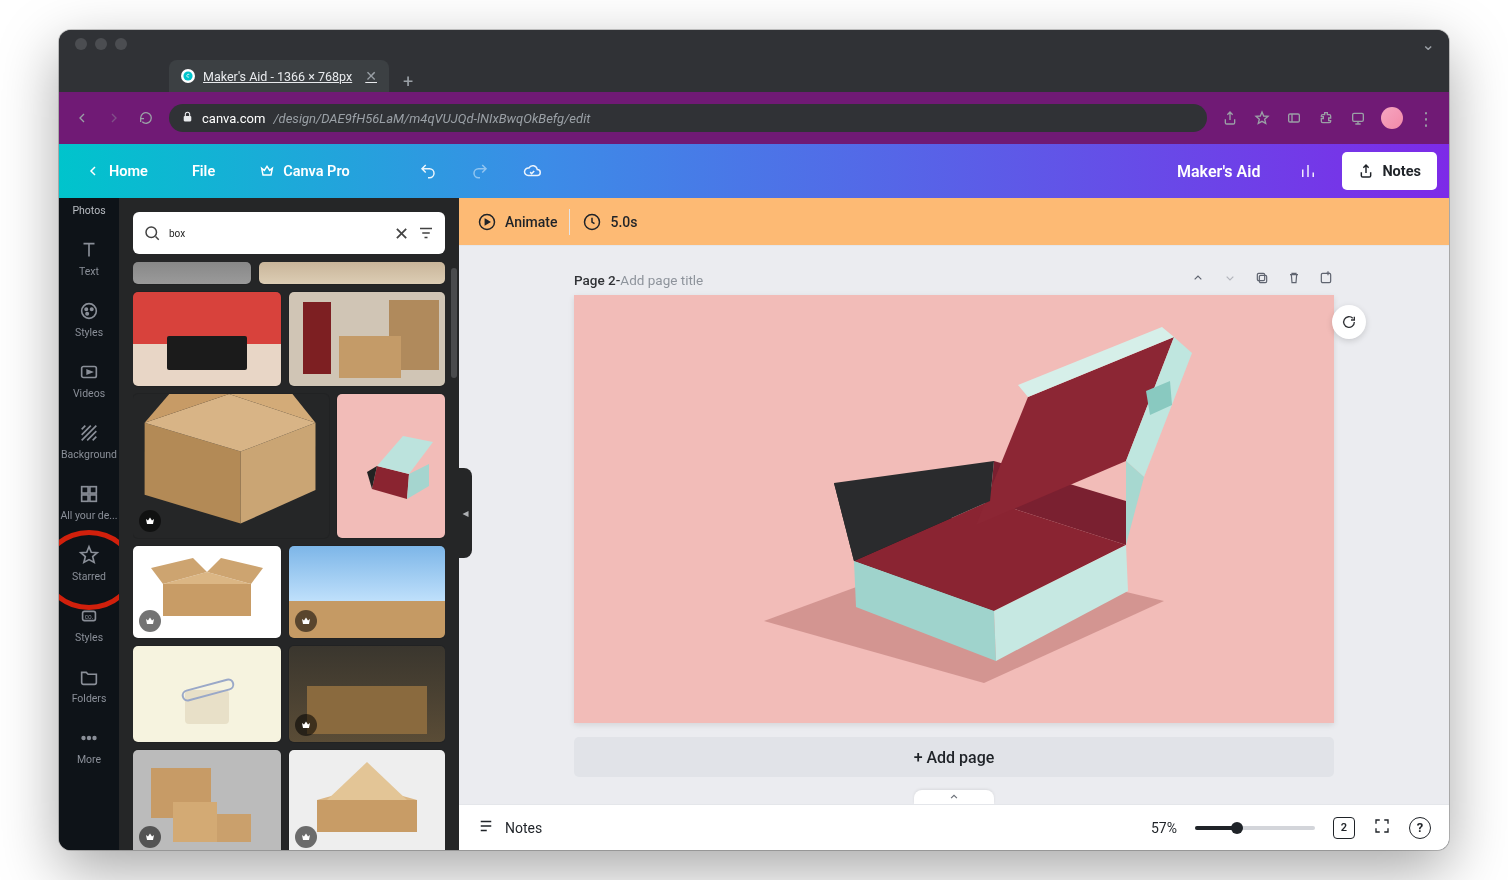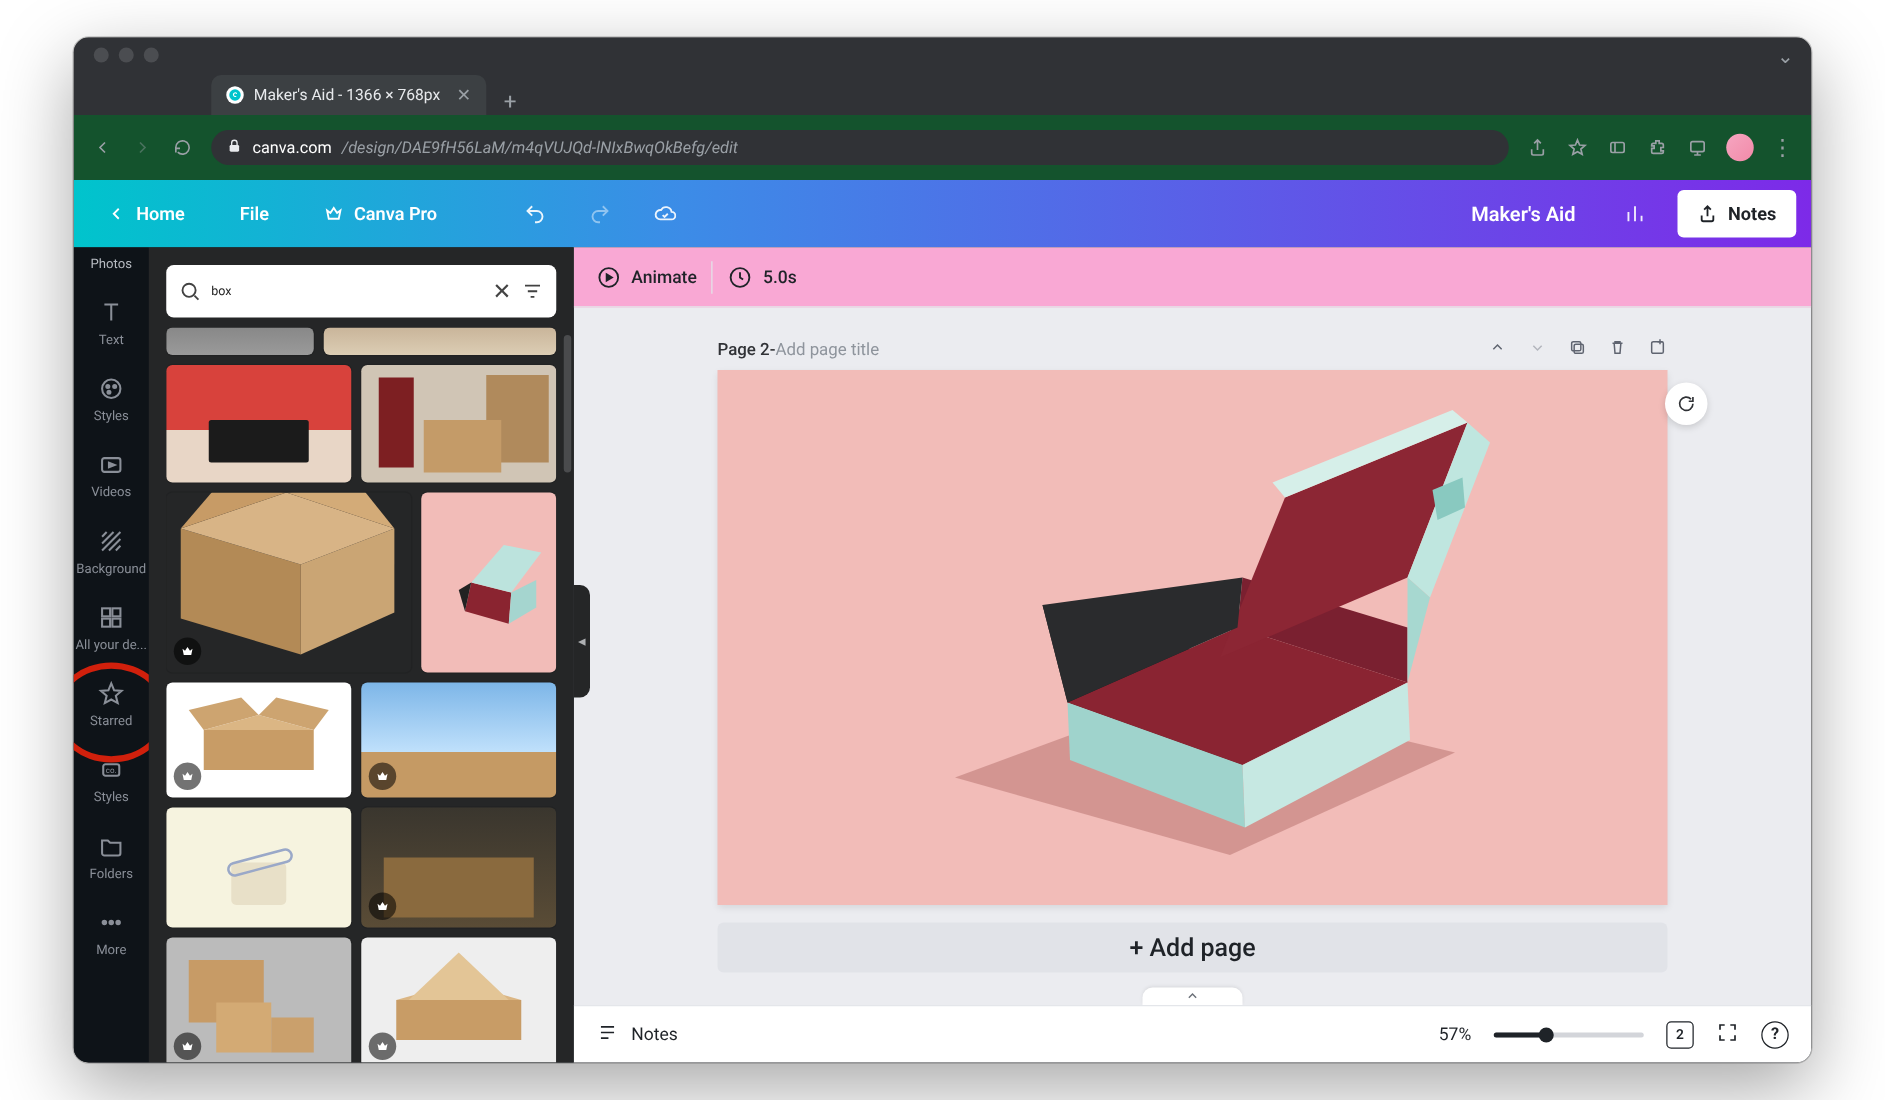--- a/index.html
+++ b/index.html
@@ -6,28 +6,28 @@
   body { background: #fff; }
   .window { width: 1390px; height: 820px; margin: 30px auto; border-radius: 12px; overflow: hidden; box-shadow: 0 0 0 1px rgba(0,0,0,.2), 0 20px 60px rgba(0,0,0,.35); display: flex; flex-direction: column; background: #303236; }
 
   
   .mac-bar { height: 28px; background: #303236; display: flex; align-items: center; padding-left: 16px; }
   .dot { width: 12px; height: 12px; border-radius: 50%; margin-right: 8px; background: #4b4d51; }
   .chevdown { margin-left: auto; margin-right: 14px; color: #9aa0a6; font-size: 16px; }
 
   
   .tab-row { height: 34px; background: #303236; display: flex; align-items: flex-end; padding-left: 110px; }
-  .tab { height: 32px; background: #3c4043; border-radius: 8px 8px 0 0; display: flex; align-items: center; padding: 0 12px; color: #e8eaed; font-size: 12.5px; gap: 8px; min-width: 220px; }
+  .tab { height: 32px; background: #3c4043; border-radius: 8px 8px 0 0; display: flex; align-items: center; padding: 0 12px; color: #e8eaed; font-size: 12.5px; gap: 8px; min-width: 220px; text-decoration: underline; }
   .favicon { width: 14px; height: 14px; border-radius: 50%; background: #fff; display:flex;align-items:center;justify-content:center; }
   .favicon svg { width: 10px; height: 10px; }
   .tab-close { margin-left: auto; color: #9aa0a6; font-size: 14px; }
   .newtab { color:#9aa0a6; padding: 0 14px; font-size:18px; }
 
   
-  .url-bar { height: 52px; background: #14532d; display:flex; align-items:center; padding: 0 14px; gap: 14px; color:#9aa0a6; }
+  .url-bar { height: 52px; background: #701a75; display:flex; align-items:center; padding: 0 14px; gap: 14px; color:#9aa0a6; }
   .url-icon { width:18px; height:18px; display:flex; align-items:center; justify-content:center; }
   .url-icon svg { width:16px; height:16px; stroke:#9aa0a6; fill:none; stroke-width:2; }
   .address { flex:1; background:#303236; border-radius: 18px; height:28px; display:flex; align-items:center; padding:0 12px; font-size:13px; gap:8px; overflow:hidden;}
   .lock { color:#e8eaed; }
   .url-host { color:#fff; }
   .url-rest { color:#9aa0a6;font-style:italic; }
   .toolbar-right { display:flex; gap:14px; align-items:center;}
   .avatar-dot { width:22px; height:22px; border-radius:50%; background: linear-gradient(135deg,#f6a6c1,#f28aa8); }
   .kebab { font-size:18px; }
 
@@ -58,39 +58,39 @@
   .search-input { flex:1; border:none; outline:none; font-size:10px; color:#222; background:transparent; }
   .masonry { flex:1; overflow:hidden; position:relative;}
   .img { position:absolute; background:#555; border-radius:5px; overflow:hidden; box-shadow:0 0 0 1px rgba(0,0,0,.1);}
   .crown { position:absolute; left:6px; bottom:6px; width:22px; height:22px; border-radius:50%; background:rgba(0,0,0,.55); display:flex;align-items:center;justify-content:center;}
   .crown svg{width:12px;height:12px;fill:#fff;stroke:none;}
   .panel-scroll { position:absolute; right:2px; top:70px; width:6px; height:110px; background:#4a4b4d; border-radius:3px;}
   .panel-expander { position:absolute; right:-13px; top:270px; width:13px; height:90px; background:#252627; border-radius:0 8px 8px 0; display:flex;align-items:center;justify-content:center; color:#aeb0b3; font-size:12px;}
 
   
   .canvas-area { flex:1; background:#ebecf0; display:flex; flex-direction:column; min-width:0; }
-  .canvas-topbar { height:48px; background:#f9a8d4; border-bottom:1px solid #e4e6ea; display:flex; align-items:center; padding: 0 18px; gap:12px;}
+  .canvas-topbar { height:48px; background:#fdba74; border-bottom:1px solid #e4e6ea; display:flex; align-items:center; padding: 0 18px; gap:12px;}
   .ctb-btn { display:flex; align-items:center; gap:8px; font-size:14px; color:#1f2328; font-weight:500;}
   .ctb-btn svg { width:20px; height:20px; stroke:#1f2328; fill:none; stroke-width:1.8;}
   .ctb-sep { width:1px; height:26px; background:#e2e4e8;}
   
   .canvas-scroll { flex:1; overflow:hidden; position:relative; padding: 24px 20px; }
   .page-header { width:760px; margin:0 auto; display:flex; align-items:center; padding-bottom:6px; font-size:13.5px;}
   .page-num { color:#303236; font-weight:500;}
   .page-title-hint { color:#8e949c;}
   .page-icons { margin-left:auto; display:flex; gap:16px; align-items:center; color:#5f6470;}
   .page-icons svg { width:16px; height:16px; stroke:#5f6470; fill:none; stroke-width:1.8;}
   
   .page { width:760px; height:428px; margin:0 auto; background:#f2bcb8; position:relative; box-shadow:0 2px 6px rgba(0,0,0,.1);}
   .box-art { position:absolute; left:50%; top:50%; transform:translate(-50%,-52%); width:520px; height:400px;}
   .box-art polygon { stroke:none; }
   .refresh-fab { position:absolute; right:-32px; top:10px; width:34px; height:34px; border-radius:50%; background:#fff; box-shadow:0 2px 6px rgba(0,0,0,.15); display:flex;align-items:center;justify-content:center;}
   .refresh-fab svg{width:16px;height:16px;stroke:#303236;fill:none;stroke-width:2;}
   
-  .add-page { width:760px; margin:14px auto 0; height:40px; background:#e1e3e8; border-radius:5px; display:flex; align-items:center; justify-content:center; font-size:20px; color:#1f2328; font-weight:500;}
+  .add-page { width:760px; margin:14px auto 0; height:40px; background:#e1e3e8; border-radius:5px; display:flex; align-items:center; justify-content:center; font-size:16px; color:#1f2328; font-weight:500;}
   
   .drawer-tab { position:absolute; bottom:0; left:50%; transform:translateX(-50%); width:80px; height:14px; background:#fff; border-radius:8px 8px 0 0; display:flex;align-items:center;justify-content:center; box-shadow:0 -1px 3px rgba(0,0,0,.08);}
   .drawer-tab svg{width:14px;height:14px;stroke:#6b7078;fill:none;stroke-width:2;}
   
   .canvas-footer { height:46px; background:#fff; border-top:1px solid #e4e6ea; display:flex; align-items:center; padding:0 18px; gap:14px; font-size:14px; color:#1f2328;}
   .footer-left { display:flex; align-items:center; gap:10px;}
   .footer-left svg { width:18px;height:18px;stroke:#1f2328;fill:none;stroke-width:1.8;}
   .footer-right { margin-left:auto; display:flex; align-items:center; gap:18px;}
   .slider { width:120px; height:4px; background:#d3d5da; border-radius:2px; position:relative;}
   .slider-fill { position:absolute; left:0; top:0; height:100%; width:35%; background:#1f2328; border-radius:2px;}

